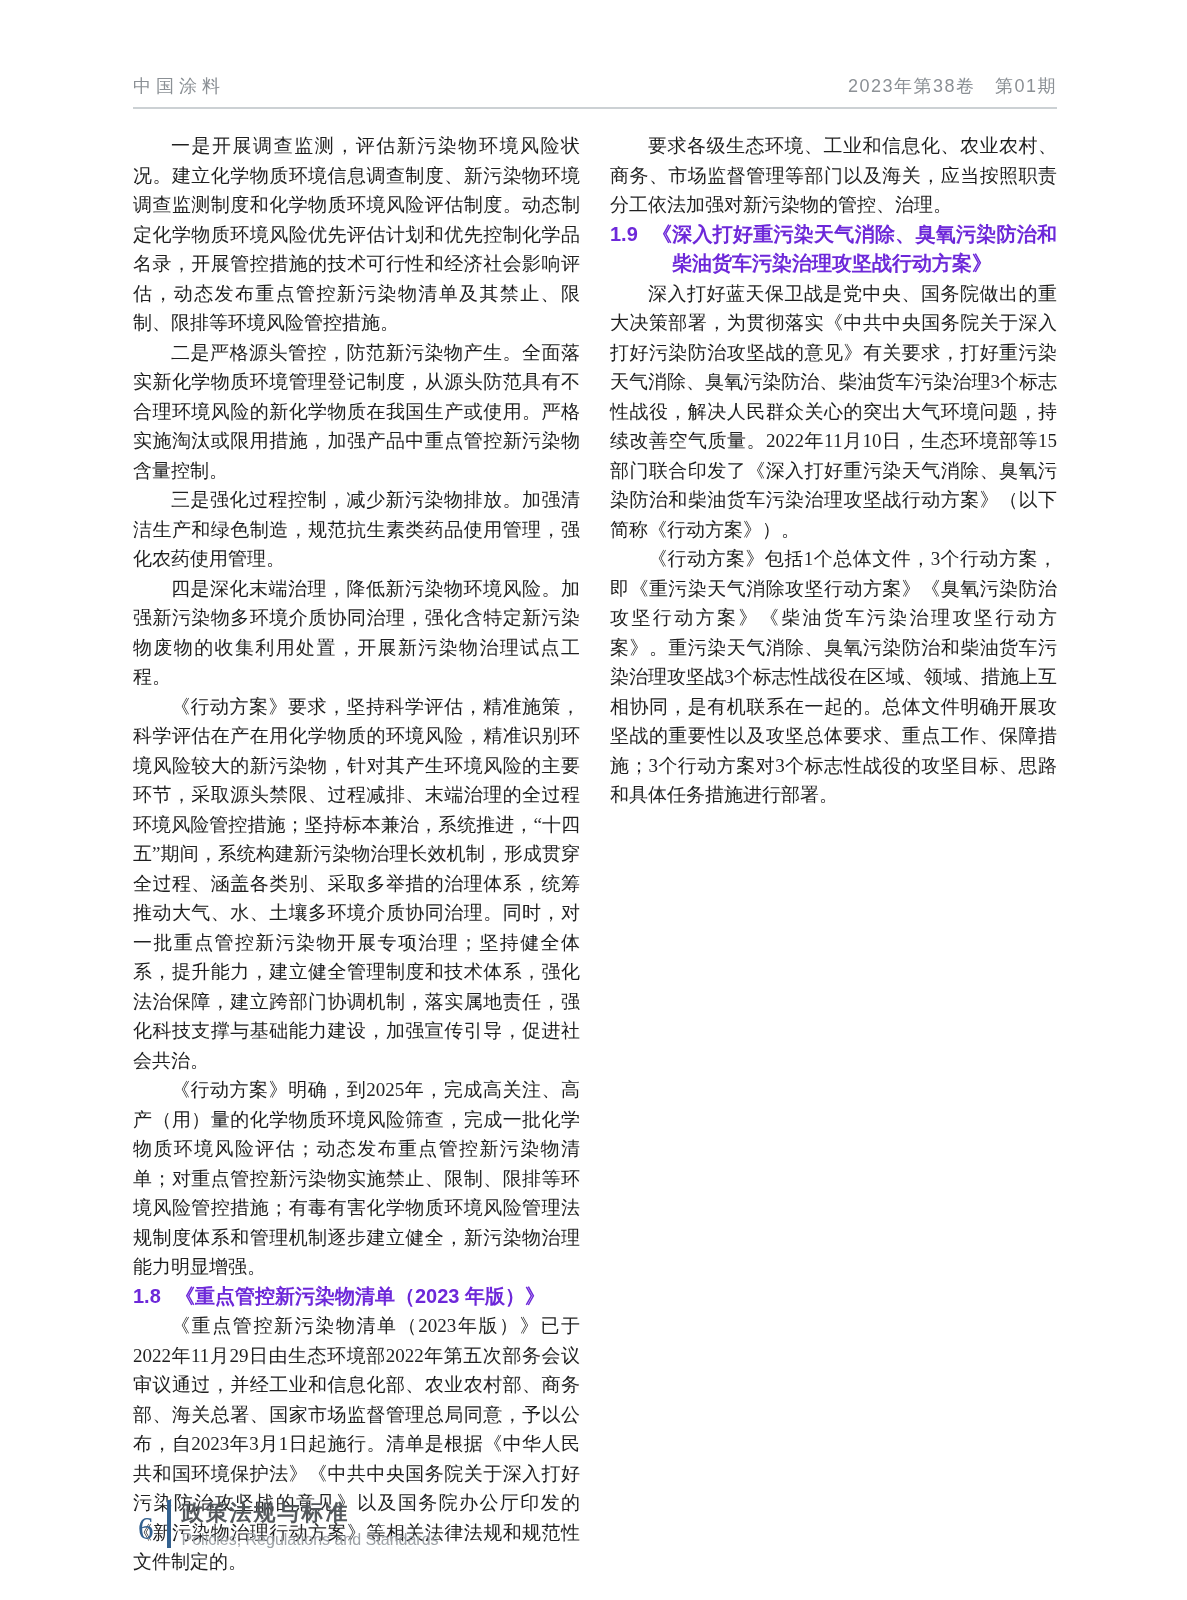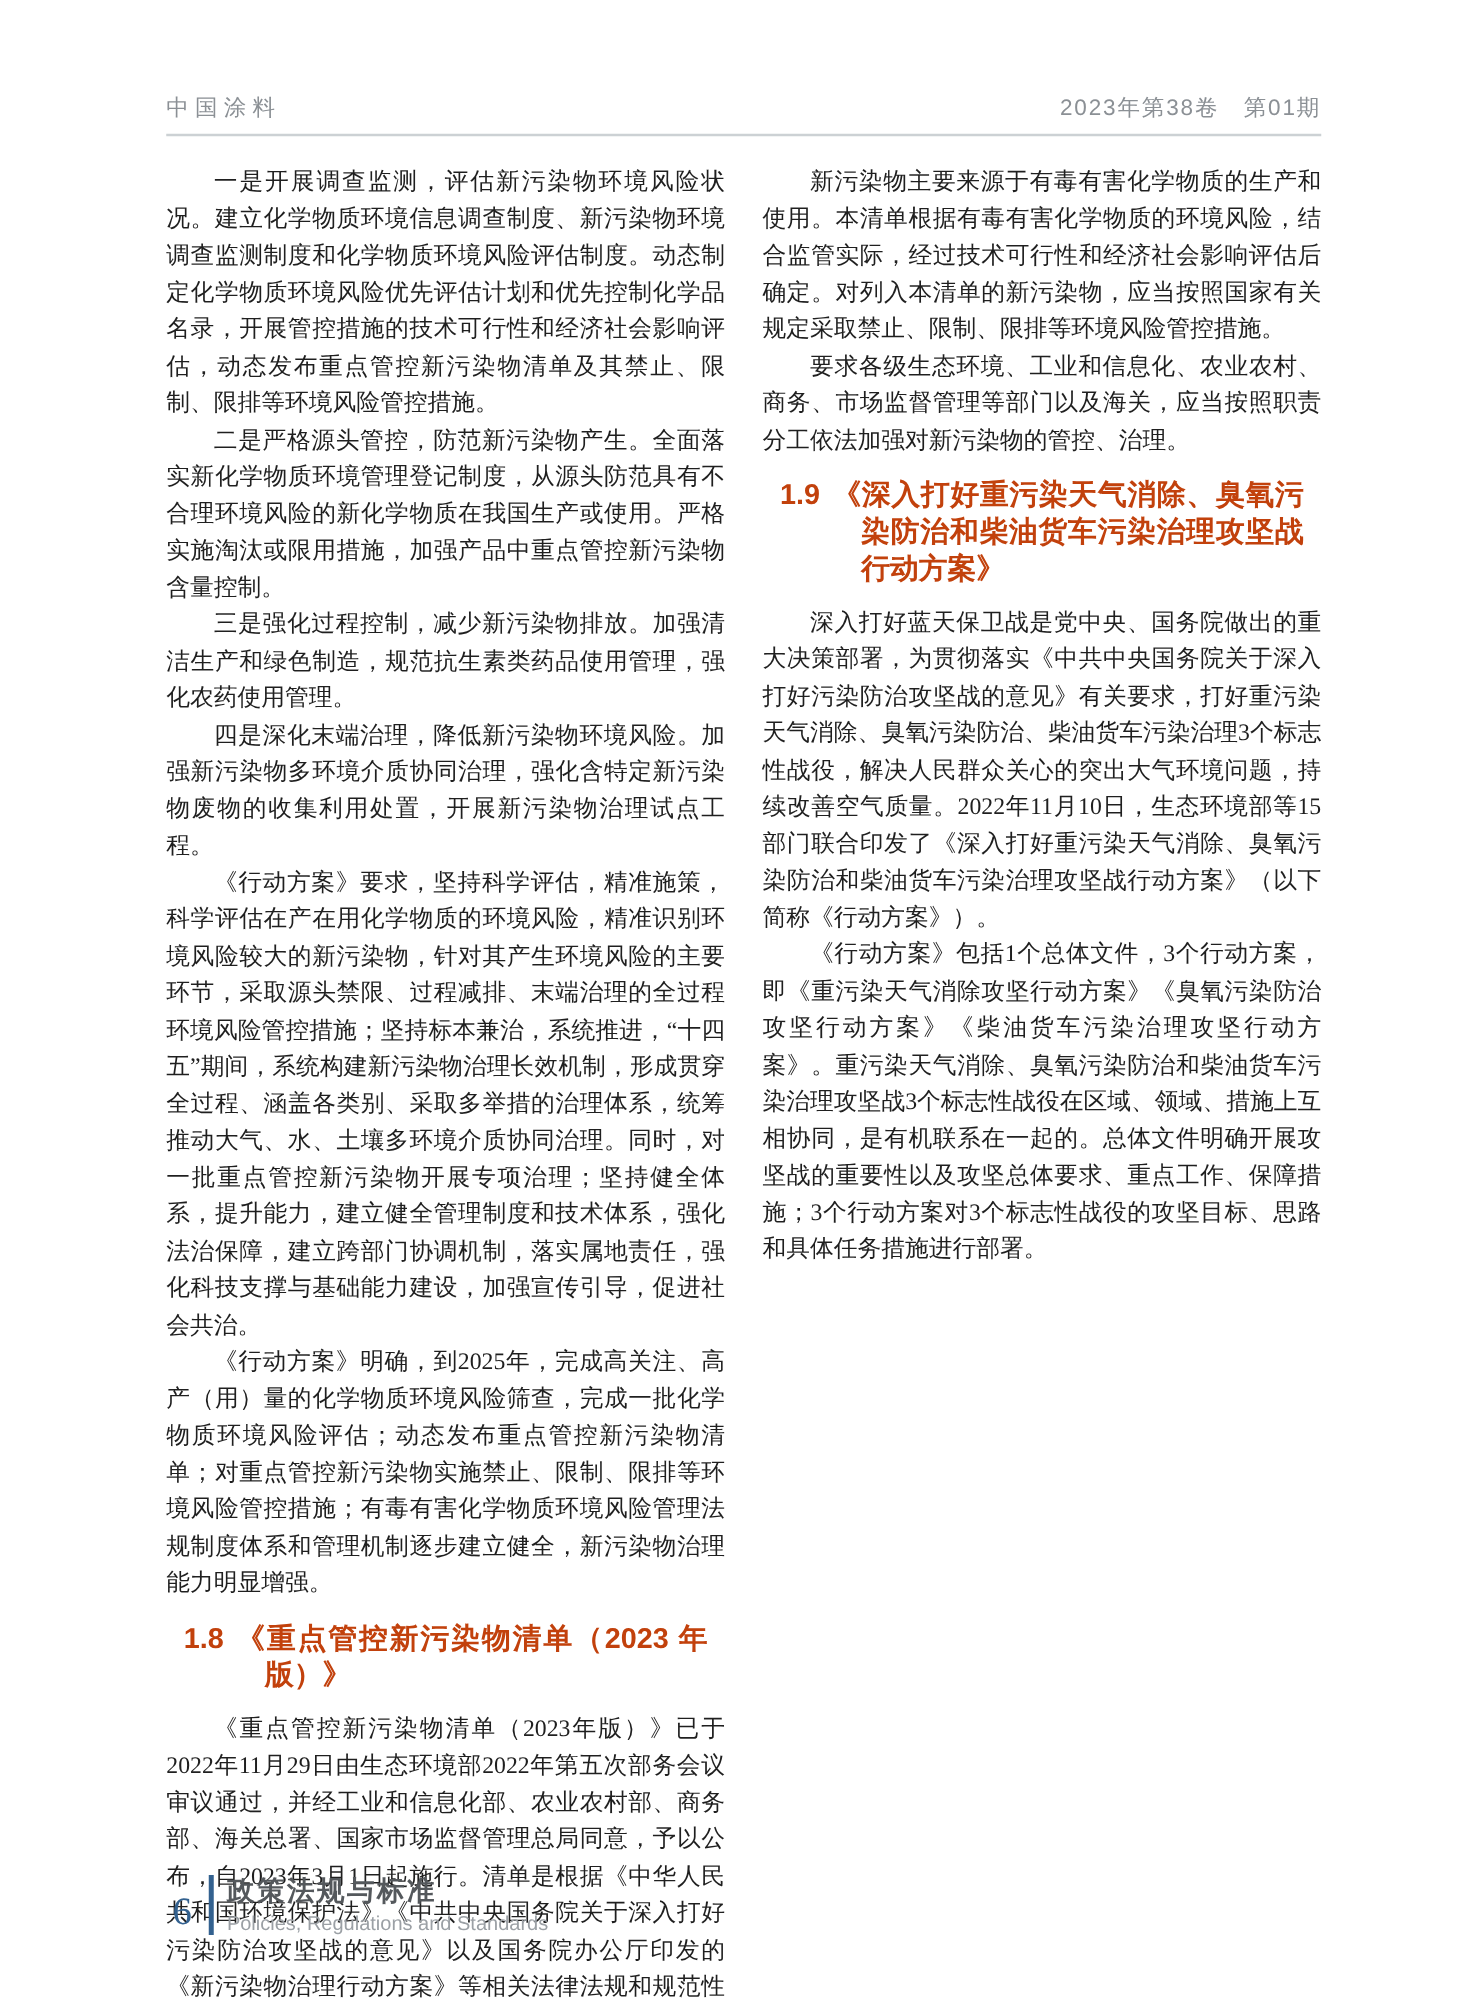--- a/index.html
+++ b/index.html
@@ -41,26 +41,26 @@
     margin: 0;
     text-indent: 2em;
     font-size: 19px;
     line-height: 29.5px;
     text-align: justify;
     text-justify: inter-ideograph;
     color: #1f1f1f;
   }
   .sec-heading {
     display: flex;
-    margin: 14px;
+    margin: 0;
     font-family: "Liberation Sans", "DejaVu Sans", sans-serif;
     font-weight: bold;
-    font-size: 23px;
+    font-size: 20px;
     line-height: 29.5px;
-    color: #c2410c;
+    color: #6d28d9;
   }
   .h-num { flex: 0 0 42px; }
   .h-title { flex: 1; padding-left: 1em; text-indent: -1em; text-align: justify; }
   
   .page-footer {
     position: absolute;
     left: 138px;
     top: 1498px;
     display: flex;
     align-items: center;
@@ -113,21 +113,20 @@
       <p class="body-p">《行动方案》要求，坚持科学评估，精准施策，科学评估在产在用化学物质的环境风险，精准识别环境风险较大的新污染物，针对其产生环境风险的主要环节，采取源头禁限、过程减排、末端治理的全过程环境风险管控措施；坚持标本兼治，系统推进，“十四五”期间，系统构建新污染物治理长效机制，形成贯穿全过程、涵盖各类别、采取多举措的治理体系，统筹推动大气、水、土壤多环境介质协同治理。同时，对一批重点管控新污染物开展专项治理；坚持健全体系，提升能力，建立健全管理制度和技术体系，强化法治保障，建立跨部门协调机制，落实属地责任，强化科技支撑与基础能力建设，加强宣传引导，促进社会共治。</p>
       <p class="body-p">《行动方案》明确，到2025年，完成高关注、高产（用）量的化学物质环境风险筛查，完成一批化学物质环境风险评估；动态发布重点管控新污染物清单；对重点管控新污染物实施禁止、限制、限排等环境风险管控措施；有毒有害化学物质环境风险管理法规制度体系和管理机制逐步建立健全，新污染物治理能力明显增强。</p>
       <h2 class="sec-heading">
         <span class="h-num">1.8</span>
         <span class="h-title">《重点管控新污染物清单（2023 年版）》</span>
       </h2>
       <p class="body-p">《重点管控新污染物清单（2023年版）》已于2022年11月29日由生态环境部2022年第五次部务会议审议通过，并经工业和信息化部、农业农村部、商务部、海关总署、国家市场监督管理总局同意，予以公布，自2023年3月1日起施行。清单是根据《中华人民共和国环境保护法》《中共中央国务院关于深入打好污染防治攻坚战的意见》以及国务院办公厅印发的《新污染物治理行动方案》等相关法律法规和规范性文件制定的。</p>
     </section>
 
     <section class="col">
-      <p class="body-p">新污染物主要来源于有毒有害化学物质的生产和使用。本清单根据有毒有害化学物质的环境风险，结合监管实际，经过技术可行性和经济社会影响评估后确定。对列入本清单的新污染物，应当按照国家有关规定采取禁止、限制、限排等环境风险管控措施。</p>
       <p class="body-p">要求各级生态环境、工业和信息化、农业农村、商务、市场监督管理等部门以及海关，应当按照职责分工依法加强对新污染物的管控、治理。</p>
       <h2 class="sec-heading">
         <span class="h-num">1.9</span>
         <span class="h-title">《深入打好重污染天气消除、臭氧污染防治和柴油货车污染治理攻坚战行动方案》</span>
       </h2>
       <p class="body-p">深入打好蓝天保卫战是党中央、国务院做出的重大决策部署，为贯彻落实《中共中央国务院关于深入打好污染防治攻坚战的意见》有关要求，打好重污染天气消除、臭氧污染防治、柴油货车污染治理3个标志性战役，解决人民群众关心的突出大气环境问题，持续改善空气质量。2022年11月10日，生态环境部等15部门联合印发了《深入打好重污染天气消除、臭氧污染防治和柴油货车污染治理攻坚战行动方案》（以下简称《行动方案》）。</p>
       <p class="body-p">《行动方案》包括1个总体文件，3个行动方案，即《重污染天气消除攻坚行动方案》《臭氧污染防治攻坚行动方案》《柴油货车污染治理攻坚行动方案》。重污染天气消除、臭氧污染防治和柴油货车污染治理攻坚战3个标志性战役在区域、领域、措施上互相协同，是有机联系在一起的。总体文件明确开展攻坚战的重要性以及攻坚总体要求、重点工作、保障措施；3个行动方案对3个标志性战役的攻坚目标、思路和具体任务措施进行部署。</p>
 
     </section>
 

